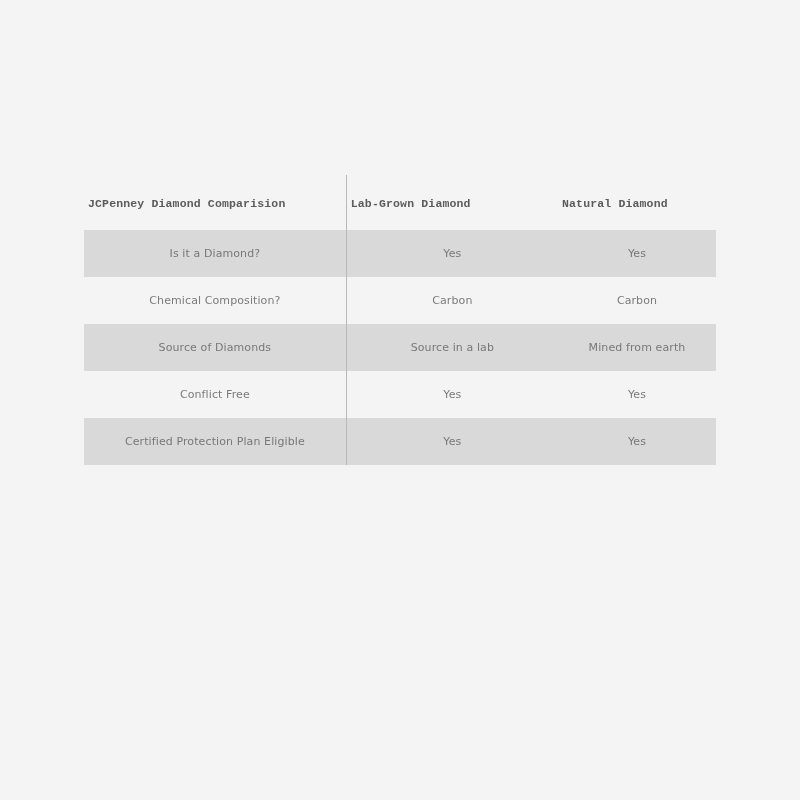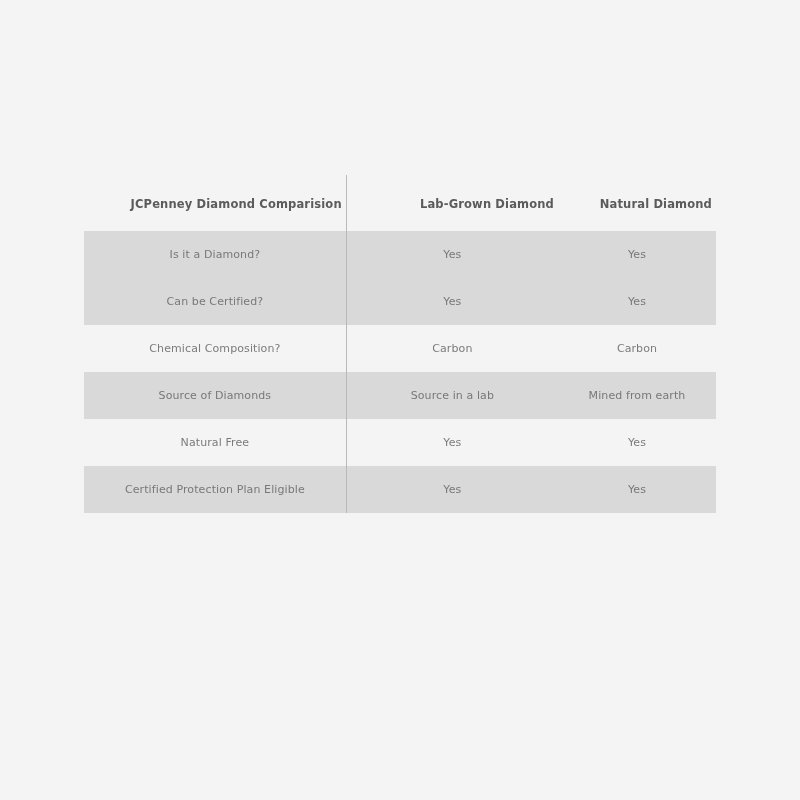--- a/index.html
+++ b/index.html
@@ -39,23 +39,24 @@
     border-collapse: collapse;
     table-layout: fixed;
   }
   table.compare col.c0 { width: 41.5%; }
   table.compare col.c1 { width: 33.5%; }
   table.compare col.c2 { width: 25%; }
   table.compare th {
     font-size: 11.5px;
     font-weight: bold;
     color: #5b5b5b;
-    text-align: right;
+    text-align: left;
     padding: 22px 4px 20px 4px;
     letter-spacing: 0.15px;
+    font-family: Liberation Mono, monospace;
   }
   table.compare td {
     font-size: 11px;
     color: #7b7b7b;
     text-align: center;
     padding: 17px 6px 17px 6px;
     letter-spacing: 0.1px;
   }
   table.compare tr.shaded td {
     background: #d9d9d9;
@@ -92,37 +93,32 @@
           <th class="divider">Lab-Grown Diamond</th>
           <th>Natural Diamond</th>
         </tr>
       </thead>
       <tbody>
         <tr class="shaded">
           <td>Is it a Diamond?</td>
           <td class="divider">Yes</td>
           <td>Yes</td>
         </tr>
-        <tr class="shaded">
-          <td>Can be Certified?</td>
-          <td class="divider">Yes</td>
-          <td>Yes</td>
-        </tr>
         <tr class="plain">
           <td>Chemical Composition?</td>
           <td class="divider">Carbon</td>
           <td>Carbon</td>
         </tr>
         <tr class="shaded">
           <td>Source of Diamonds</td>
           <td class="divider">Source in a lab</td>
           <td>Mined from earth</td>
         </tr>
         <tr class="plain">
-          <td>Natural Free</td>
+          <td>Conflict Free</td>
           <td class="divider">Yes</td>
           <td>Yes</td>
         </tr>
         <tr class="shaded">
           <td>Certified Protection Plan Eligible</td>
           <td class="divider">Yes</td>
           <td>Yes</td>
         </tr>
       </tbody>
     </table>

